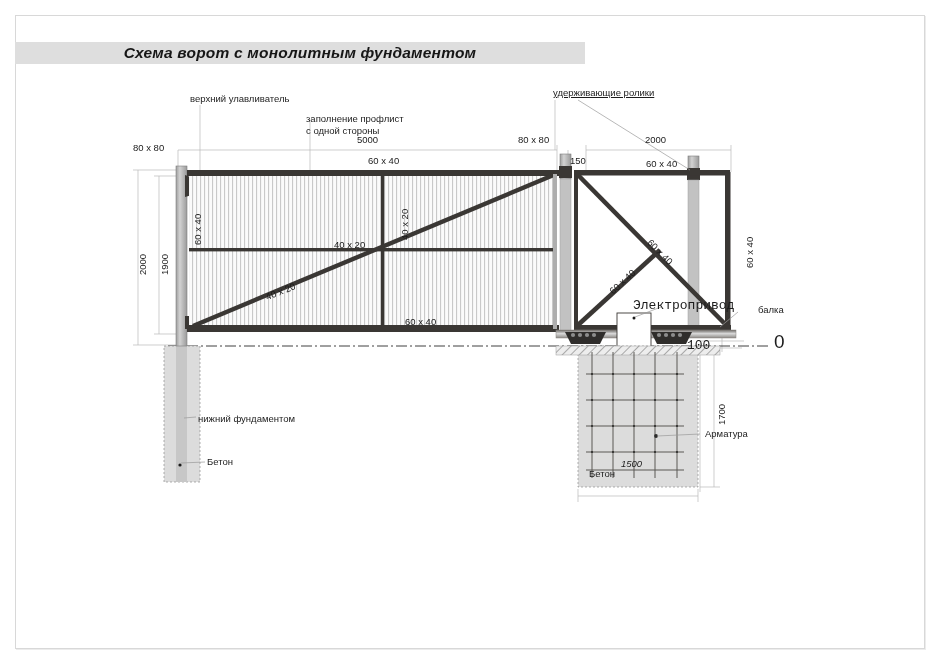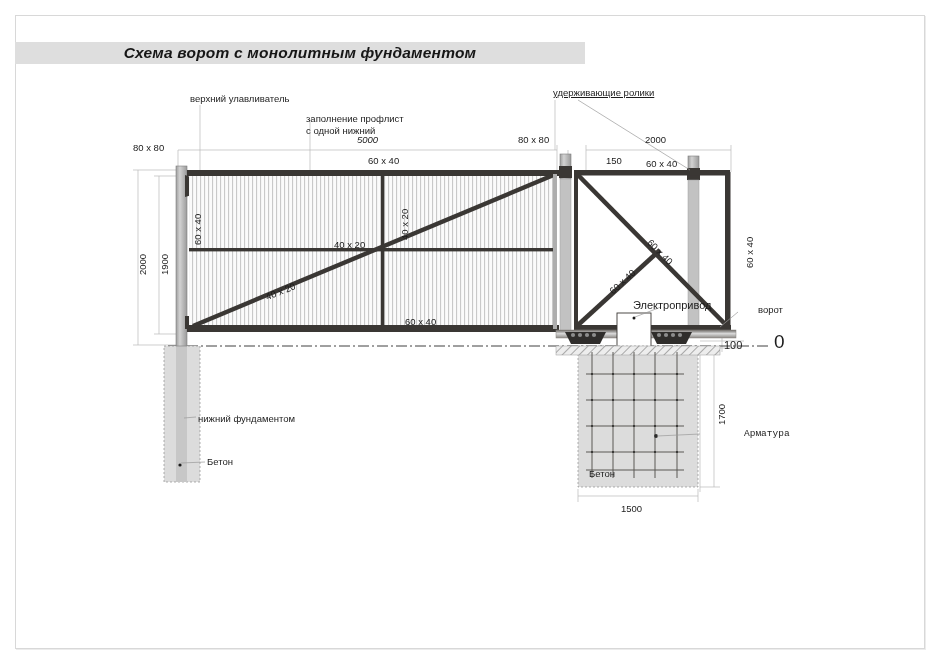--- a/index.html
+++ b/index.html
@@ -6,21 +6,21 @@
   body{width:940px;height:664px;position:relative;overflow:hidden;
        font-family:"Liberation Sans","DejaVu Sans",sans-serif;color:#1a1a1a;}
   #page-frame{position:absolute;left:15px;top:15px;width:908px;height:632px;
        border:1px solid #d8d8d8;box-shadow:1px 1px 0 #ececec;background:#fff;}
   #title-bar{position:absolute;left:15px;top:42px;width:570px;height:22px;background:#dedede;}
   #title-text{position:absolute;left:15px;top:43px;width:570px;height:20px;
        line-height:20px;text-align:center;font-style:italic;font-weight:bold;
        font-size:15.5px;letter-spacing:.2px;color:#161616;}
   #canvas{position:absolute;left:0;top:0;width:940px;height:664px;}
   .lbl{position:absolute;font-size:9.5px;color:#1c1c1c;white-space:nowrap;line-height:11px;}
-  .lbl.sm{font-size:11px;}
+  .lbl.sm{font-size:13px;font-family:Liberation Mono, monospace;}
   .lbl.big{font-size:19px;font-weight:300;}
   .rot90{transform:rotate(-90deg);transform-origin:0 0;}
   .rotd{transform-origin:0 0;}
   .twoline{line-height:12px;white-space:pre;}
 </style>
 </head>
 <body>
 
 <div id="page-frame"></div>
 <div id="title-bar"></div>
@@ -218,33 +218,33 @@
   <g stroke="#9a9a9a" stroke-width="0.7" fill="none">
     <line x1="578" y1="100" x2="690" y2="170"></line>
     <line x1="738" y1="312" x2="720" y2="327"></line>
   </g>
 
 </svg>
 
 <div class="lbl" style="left:190px;top:93px;text-align:right;">верхний улавливатель</div>
 
 <div class="lbl twoline" style="left:306px;top:113px;">заполнение профлист
-с одной нижний</div>
+с одной стороны</div>
 
 <div class="lbl" style="left:553px;top:87px;text-decoration:underline;">удерживающие ролики</div>
 
-<div class="lbl" style="left:357px;top:134px;font-style:italic;">5000</div>
+<div class="lbl" style="left:357px;top:134px;">5000</div>
 
 <div class="lbl" style="left:645px;top:134px;">2000</div>
 
 <div class="lbl" style="left:133px;top:142px;">80 x 80</div>
 
 <div class="lbl" style="left:518px;top:134px;">80 x 80</div>
 
-<div class="lbl" style="left:570px;top:155px;margin-left:36px;">150</div>
+<div class="lbl" style="left:570px;top:155px;">150</div>
 
 <div class="lbl" style="left:368px;top:155px;">60 x 40</div>
 
 <div class="lbl" style="left:646px;top:158px;">60 x 40</div>
 
 <div class="lbl rot90" style="left:137px;top:275px;">2000</div>
 
 <div class="lbl rot90" style="left:159px;top:275px;">1900</div>
 
 <div class="lbl rot90" style="left:192px;top:245px;">60 x 40</div>
@@ -258,29 +258,29 @@
 <div class="lbl" style="left:405px;top:316px;">60 x 40</div>
 
 <div class="lbl rotd" style="left:653px;top:237px;transform:rotate(45deg);">60 x 40</div>
 
 <div class="lbl rotd" style="left:607px;top:288px;transform:rotate(-42deg);">60 x 40</div>
 
 <div class="lbl rot90" style="left:744px;top:268px;">60 x 40</div>
 
 <div class="lbl sm" style="left:633px;top:300px;">Электропривод</div>
 
-<div class="lbl" style="left:758px;top:304px;">ворот</div>
-
-<div class="lbl sm" style="left:724px;top:340px;">100</div>
+<div class="lbl" style="left:758px;top:304px;">балка</div>
+
+<div class="lbl sm" style="left:687px;top:340px;">100</div>
 
 <div class="lbl big" style="left:774px;top:336px;">0</div>
 
 <div class="lbl rot90" style="left:716px;top:425px;">1700</div>
 
-<div class="lbl" style="left:744px;top:428px;font-family:Liberation Mono, monospace;">Арматура</div>
+<div class="lbl" style="left:705px;top:428px;">Арматура</div>
 
 <div class="lbl" style="left:589px;top:468px;">Бетон</div>
 
-<div class="lbl" style="left:621px;top:503px;">1500</div>
+<div class="lbl" style="left:621px;top:458px;font-style:italic;">1500</div>
 
 <div class="lbl" style="left:198px;top:413px;">нижний фундаментом</div>
 
 <div class="lbl" style="left:207px;top:456px;">Бетон</div>
 
 </body></html>

